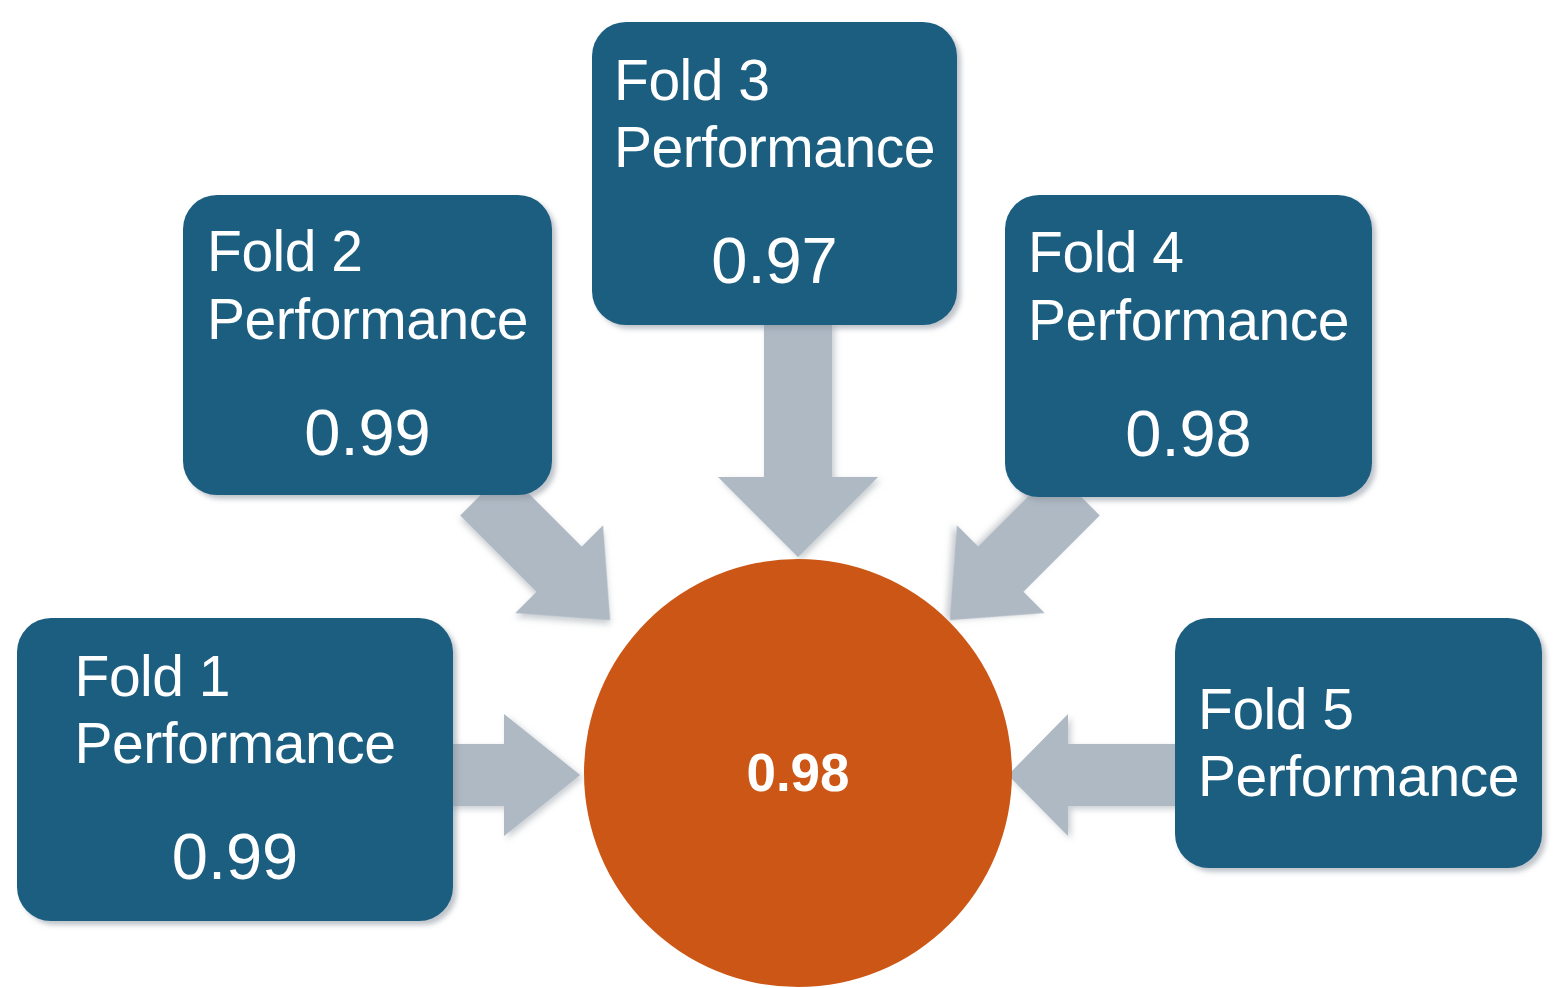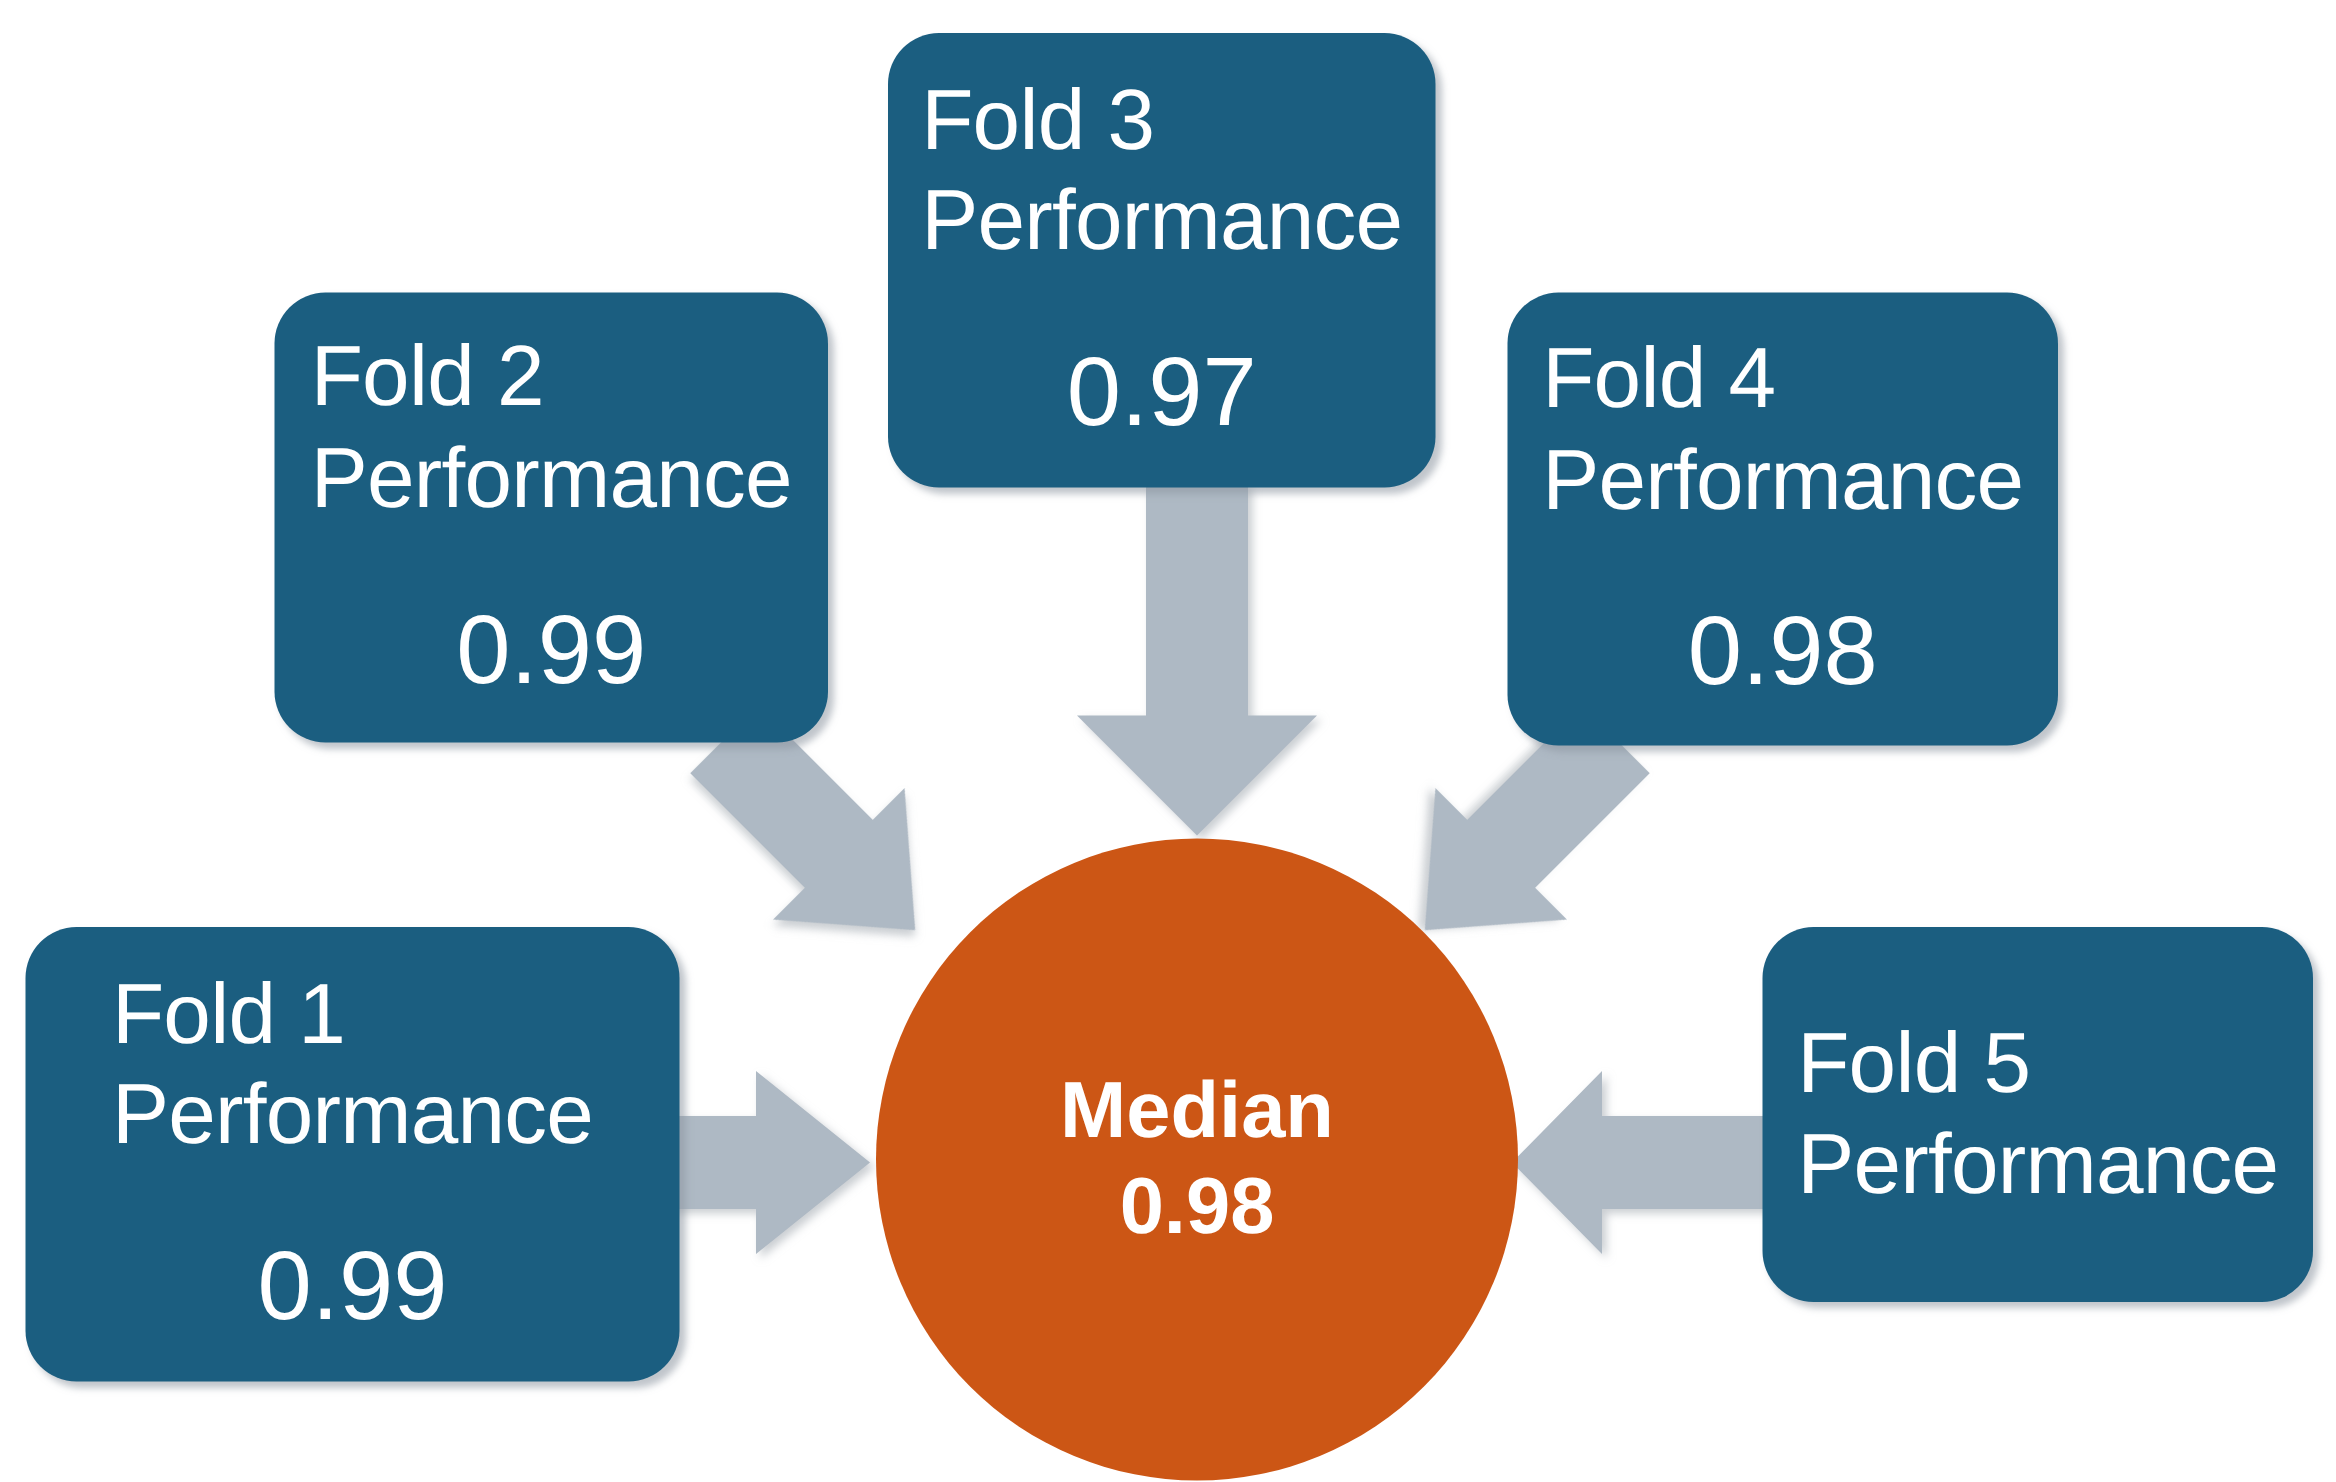--- a/index.html
+++ b/index.html
@@ -134,17 +134,16 @@
 Performance</div>
     <div class="fold-value">0.98</div>
   </div>
 
   <div class="fold-box" id="box-fold5">
     <div class="fold-title">Fold 5
 Performance</div>
   </div>
 
   <div id="median-circle">
-    <div class="median-label">Median</div>
     <div class="median-value">0.98</div>
   </div>
 
 </div>
 
 </body></html>

